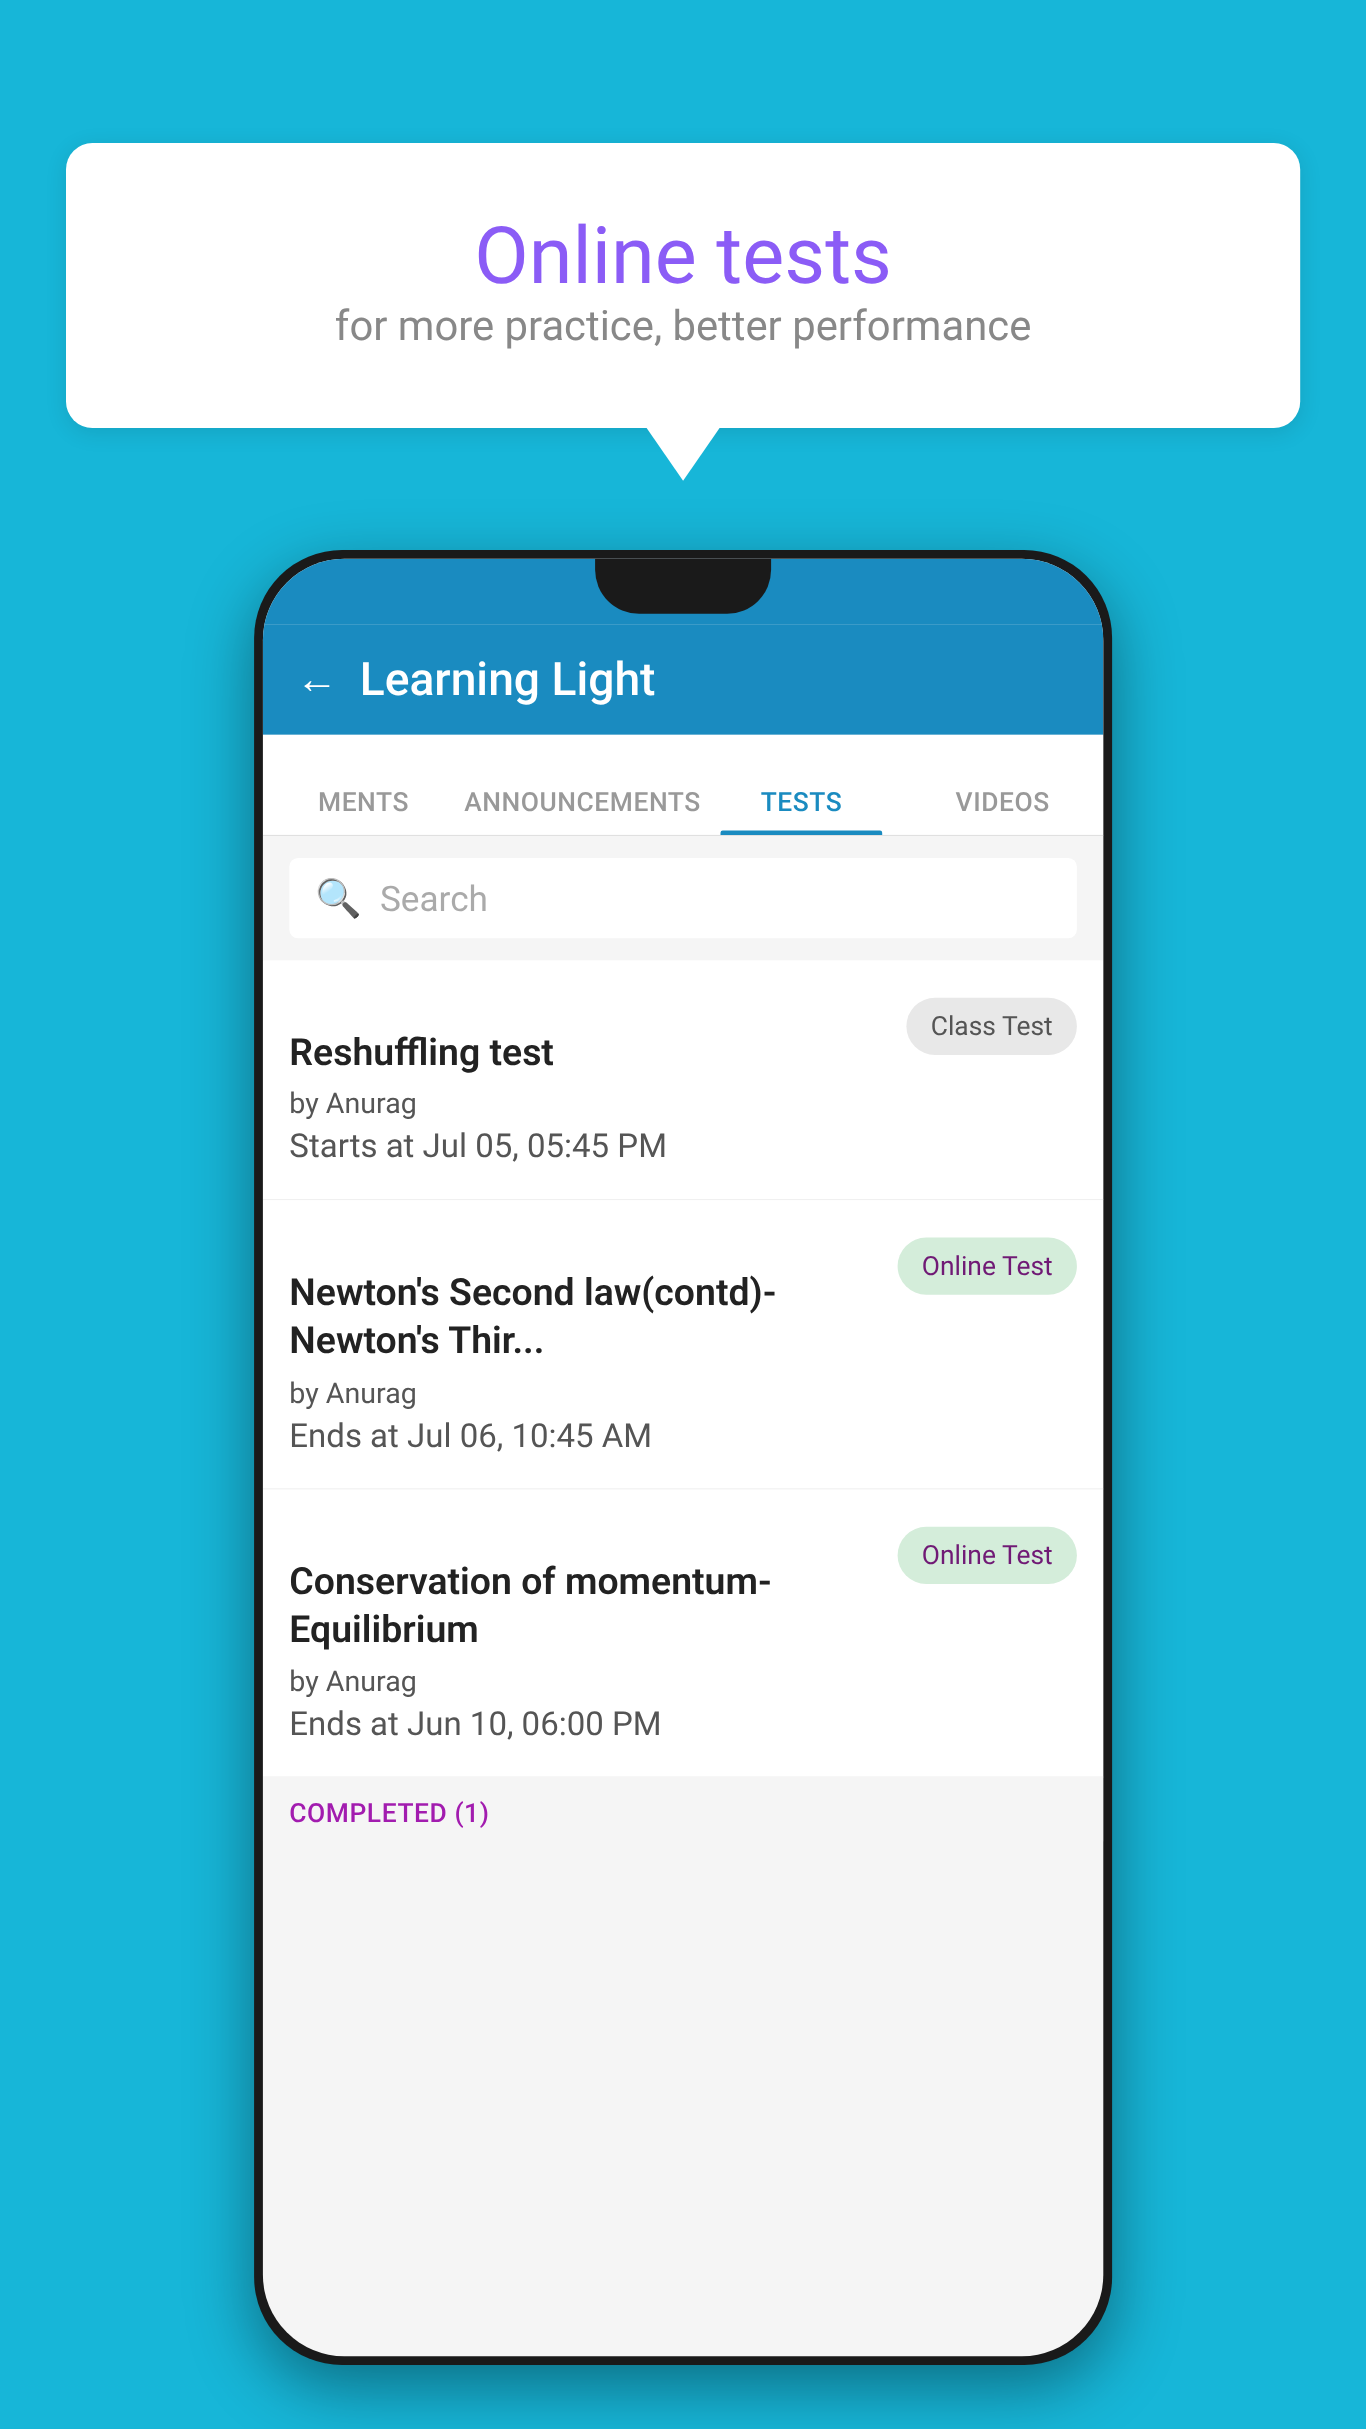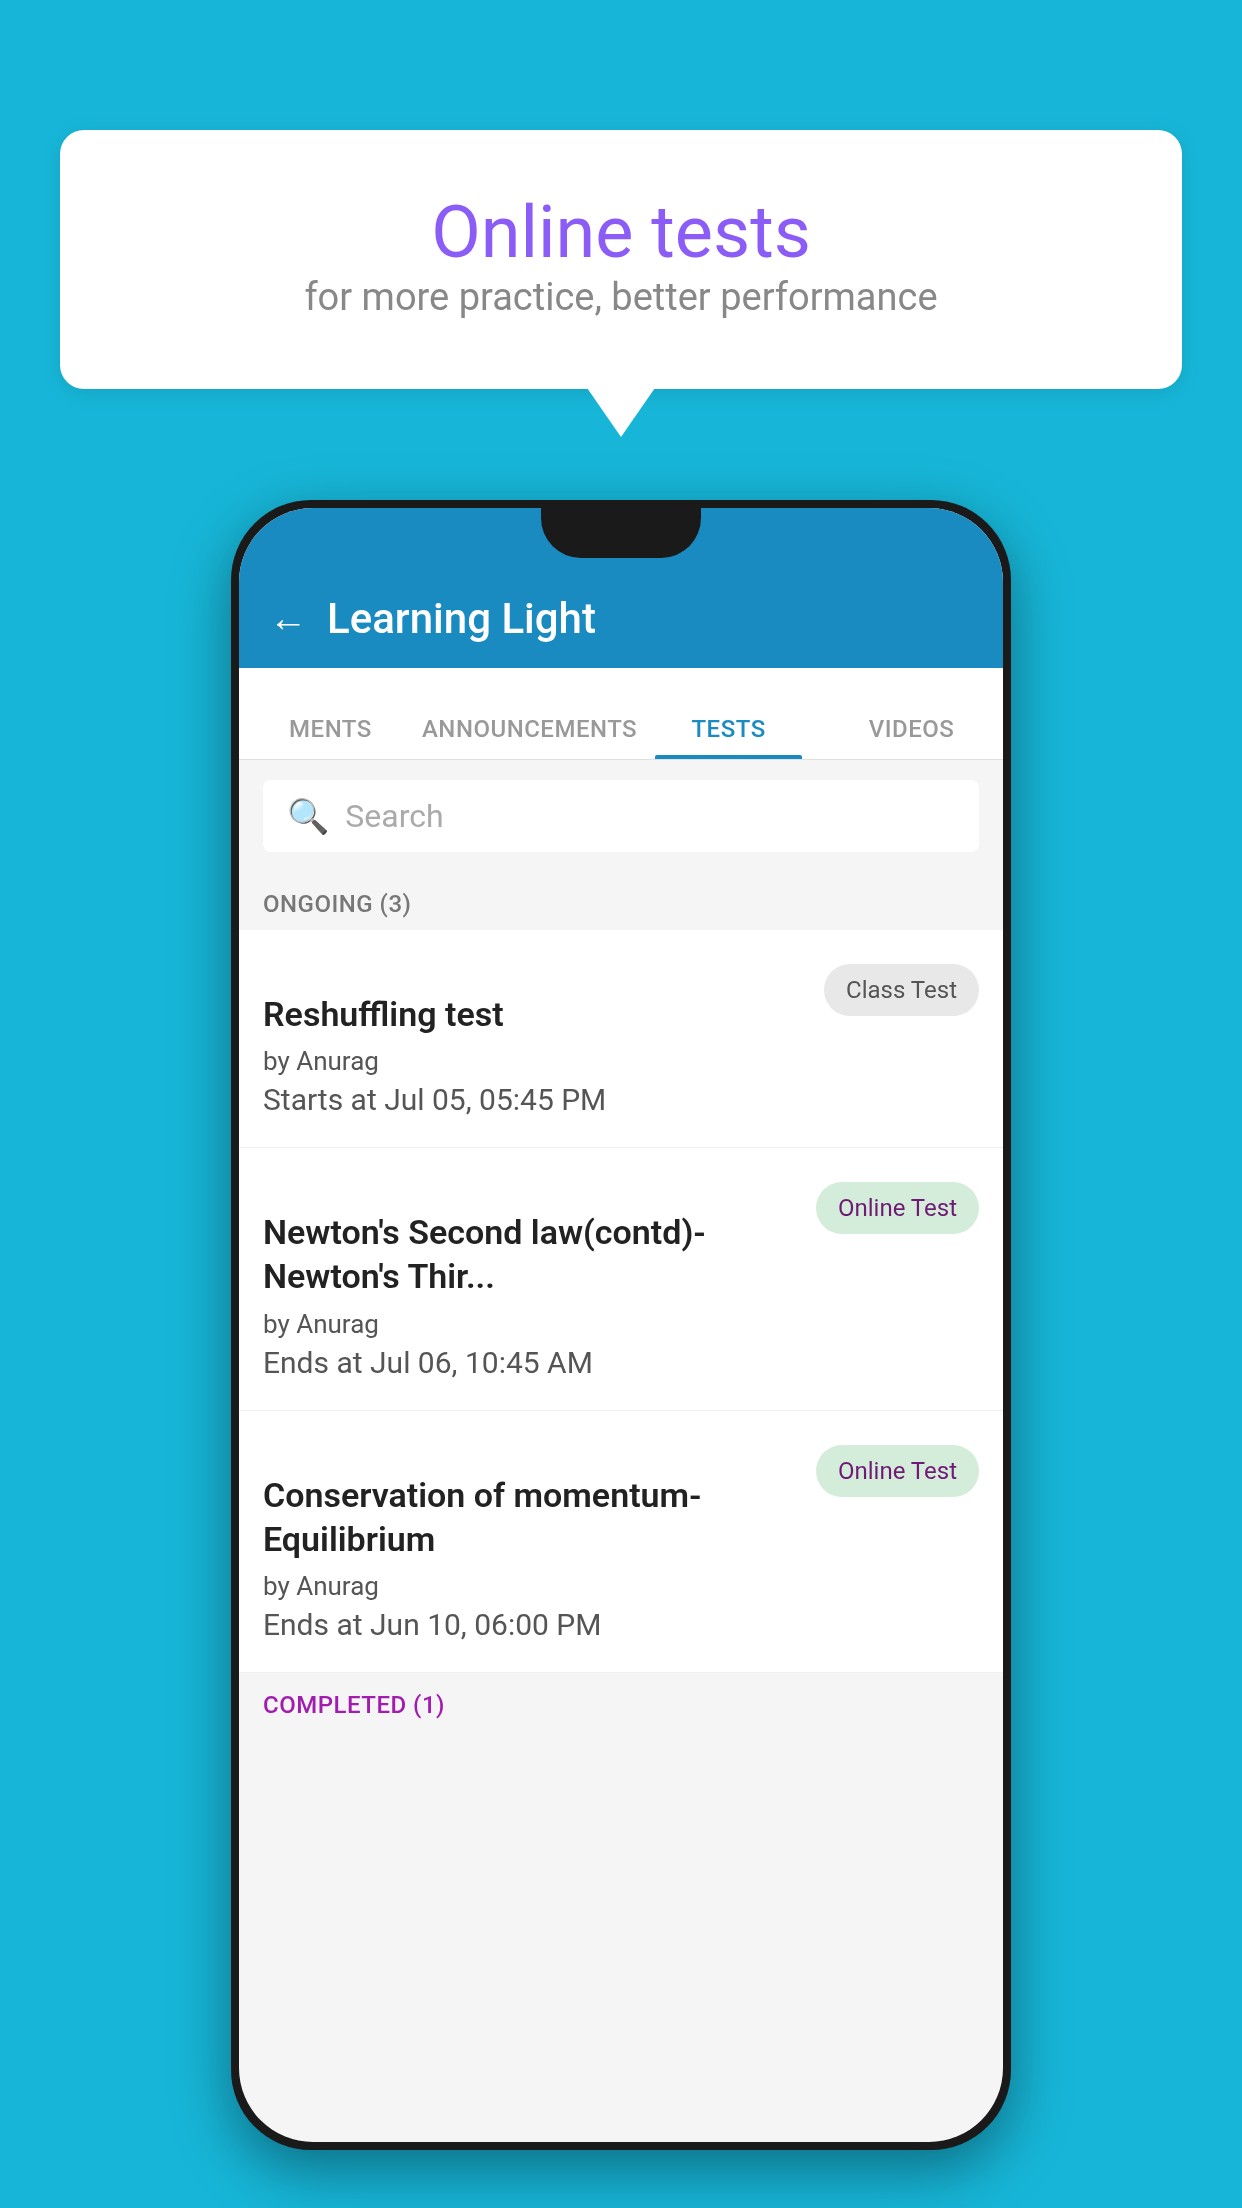--- a/index.html
+++ b/index.html
@@ -324,21 +324,20 @@
       </div>
     </div>
 
     <div class="search-container">
       <div class="search-bar">
         <span class="search-icon">🔍</span>
         <span class="search-placeholder">Search</span>
       </div>
     </div>
 
-    <div class="section-header">ONGOING (3)</div>
 
     <div class="test-list">
 
       <div class="test-item">
         <div class="test-content">
           <div class="test-name">Reshuffling test</div>
           <div class="test-author">by Anurag</div>
           <div class="test-date">Starts at  Jul 05, 05:45 PM</div>
         </div>
         <span class="test-badge badge-class">Class Test</span>

